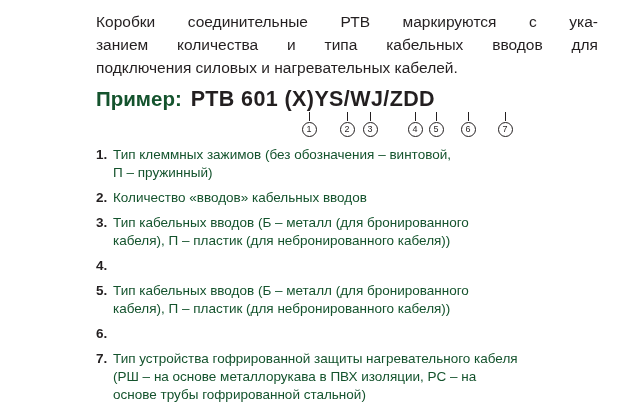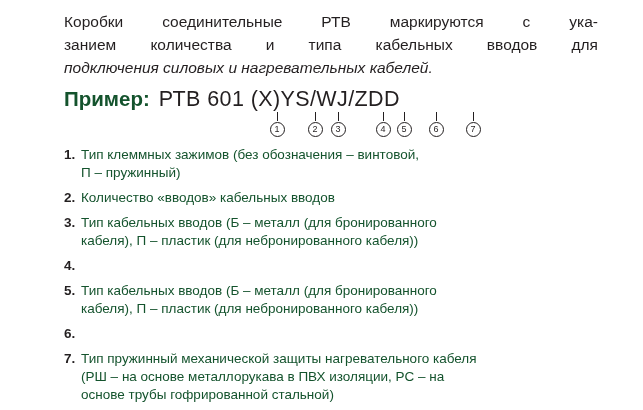--- a/index.html
+++ b/index.html
@@ -12,55 +12,55 @@
     background: #ffffff;
     font-family: "Liberation Sans", sans-serif;
     color: #231f20;
     overflow: hidden;
   }
   .page {
     position: relative;
     width: 643px;
     height: 410px;
     box-sizing: border-box;
-    padding: 10px 45px 0 64px;
+    padding: 10px 45px 0 96px;
   }
   .intro {
     font-size: 15.5px;
     line-height: 23px;
     text-align: justify;
     color: #231f20;
     margin: 0;
   }
   .intro .ln {
     display: block;
     text-align: justify;
     text-align-last: justify;
   }
   .intro .ln.last {
     text-align-last: left;
-    font-style: italic;
   }
   .example-row {
     margin-top: 8px;
     display: flex;
     align-items: baseline;
     white-space: nowrap;
   }
   .example-label {
     font-size: 20.5px;
     font-weight: bold;
     color: #14532d;
     letter-spacing: 0px;
   }
   .example-code {
     font-size: 21.5px;
     color: #231f20;
     margin-left: 9px;
     letter-spacing: 0.4px;
+    font-weight: bold;
   }
   
   .markers {
     position: relative;
     height: 30px;
     margin-left: 205px;
     width: 260px;
   }
   .marker {
     position: absolute;
@@ -196,21 +196,21 @@
       </span>
     </li>
 
     <li class="item">
       <span class="item-num">6.</span>
     </li>
 
     <li class="item">
       <span class="item-num">7.</span>
       <span class="item-text">
-        <span class="l">Тип пружинный механической защиты нагревательного кабеля</span>
+        <span class="l">Тип устройства гофрированной защиты нагревательного кабеля</span>
         <span class="l">(РШ – на основе металлорукава в ПВХ изоляции, РС – на</span>
         <span class="l">основе трубы гофрированной стальной)</span>
       </span>
     </li>
 
   </ul>
 
 </div>
 
 </body></html>

